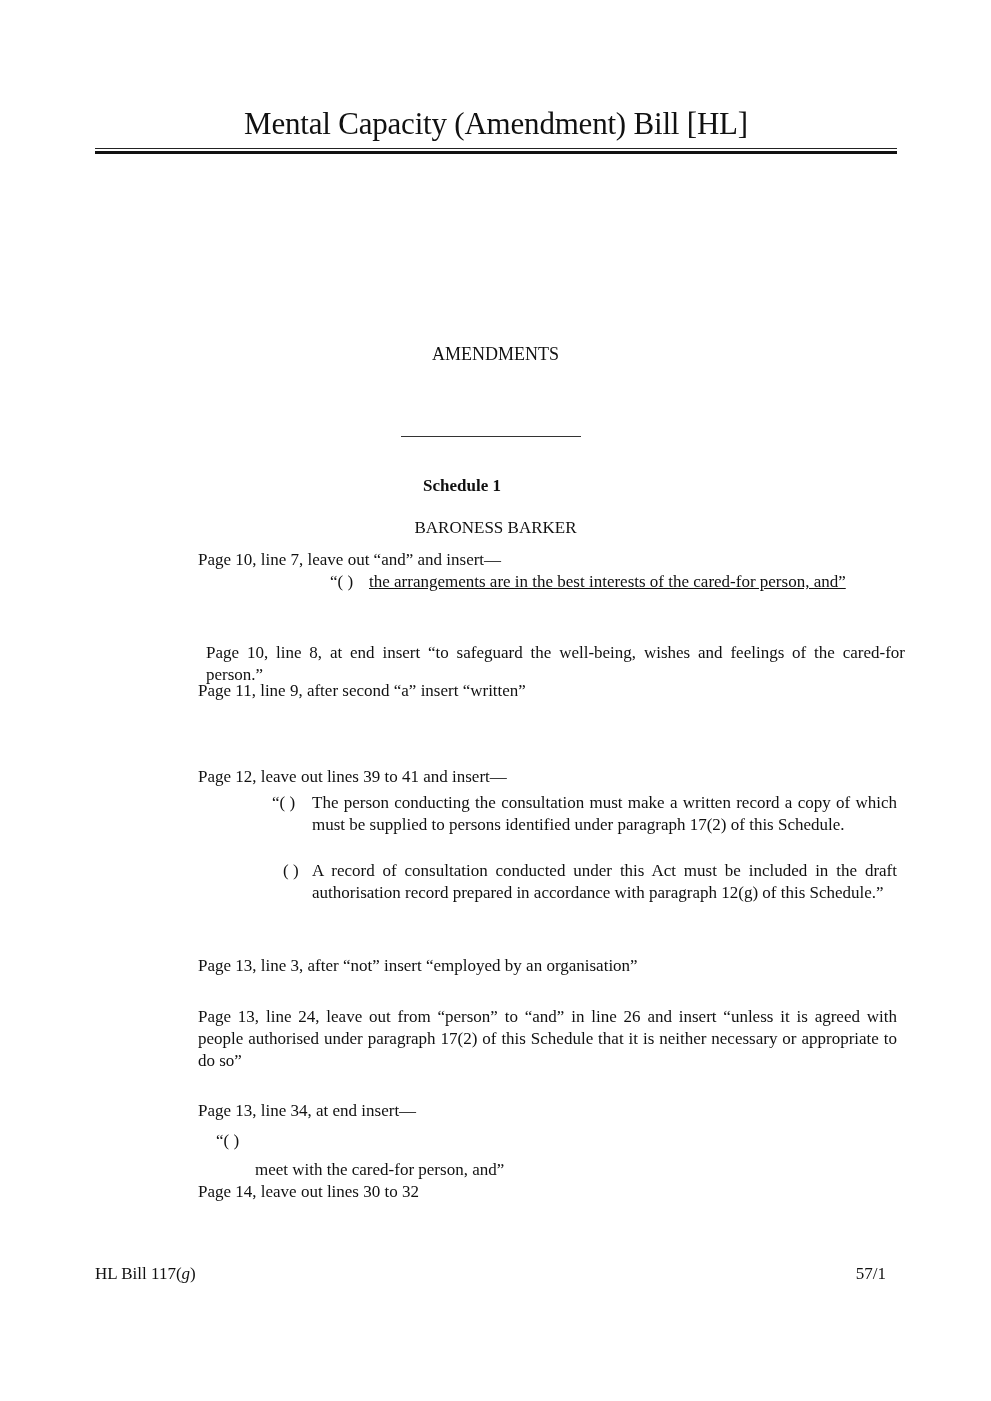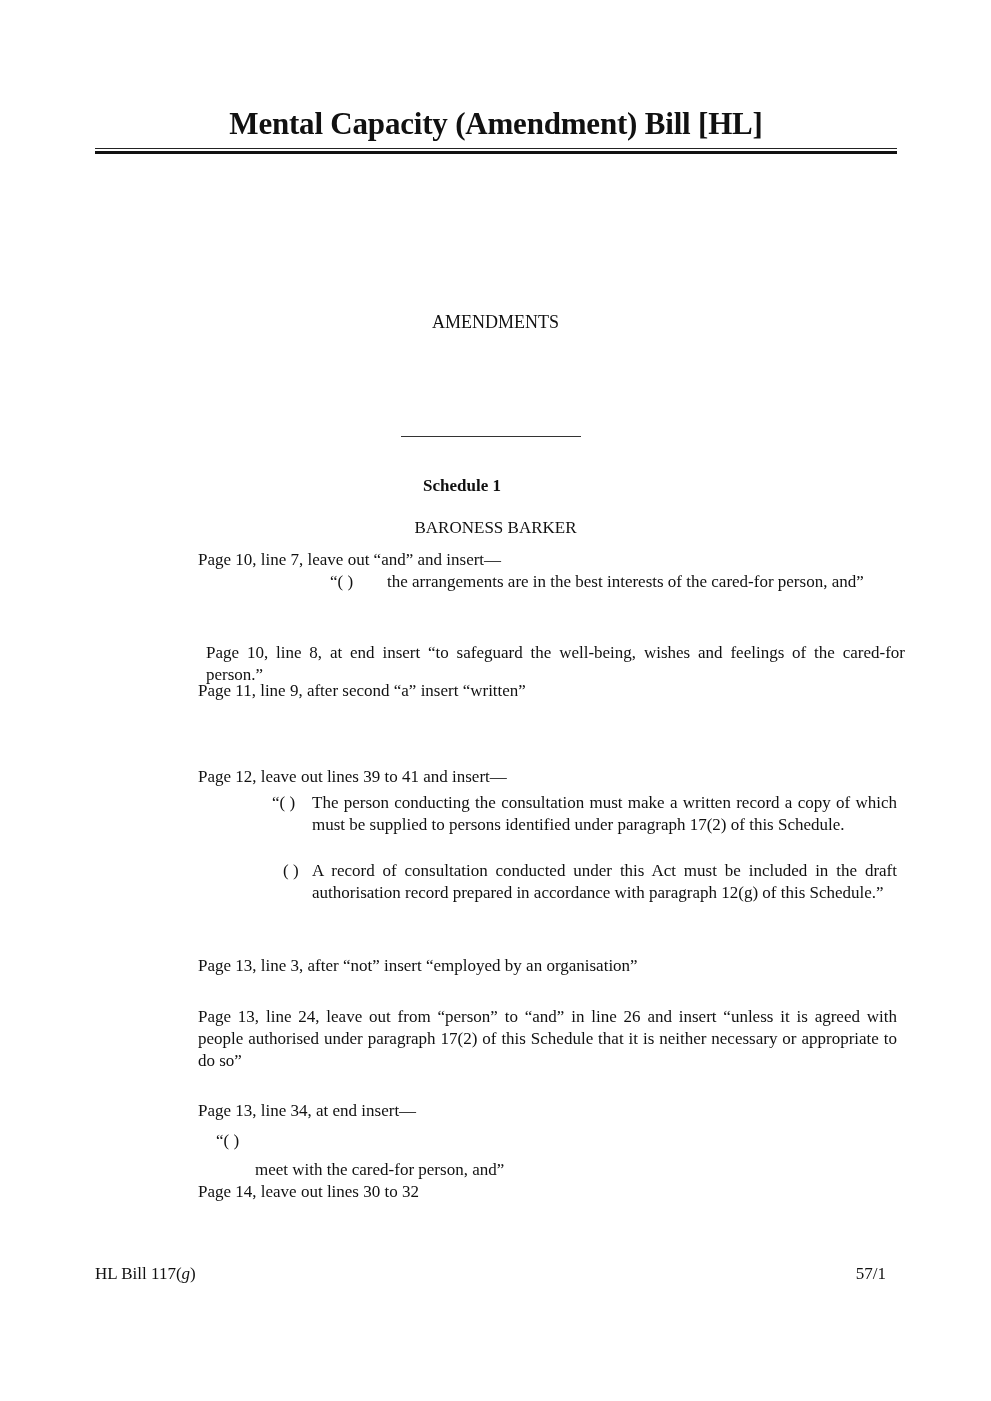--- a/index.html
+++ b/index.html
@@ -3,26 +3,26 @@
   <meta charset="utf-8">
   <style>
     html, body { margin: 0; padding: 0; background: #ffffff; }
     body {
       width: 991px; height: 1401px; position: relative; overflow: hidden;
       font-family: "Liberation Serif", "DejaVu Serif", serif;
       color: #111; font-size: 17px;
     }
     .title {
       position: absolute; left: 95px; width: 802px; top: 106px;
-      text-align: center; font-size: 31px; font-weight: bold; letter-spacing: -0.2px;
+      text-align: center; font-size: 31px; font-weight: normal; letter-spacing: -0.2px;
     }
     .rule-thin { position: absolute; left: 95px; width: 802px; top: 148px; height: 1px; background: #222; }
     .rule-thick { position: absolute; left: 95px; width: 802px; top: 151px; height: 3px; background: #111; }
     .heading-block { position: absolute; left: 0; width: 991px; top: 304px; text-align: center; }
-    .heading-line { line-height: 37px; font-size: 18px; }
+    .heading-line { line-height: 37px; font-size: 18px; margin-top: 32px; }
     .short-rule { position: absolute; left: 401px; width: 180px; top: 436px; height: 1px; background: #333; }
     .schedule { position: absolute; left: 0; width: 924px; top: 476px; text-align: center; font-weight: bold; font-size: 17px; }
     .member { position: absolute; left: 0; width: 991px; top: 518px; text-align: center; font-size: 17px; }
     .amend { position: absolute; left: 198px; width: 699px; line-height: 22px; text-align: justify; }
     .insert { position: absolute; line-height: 22px; text-align: justify; }
     .insert .lbl { position: absolute; left: 0; top: 0; }
     .insert .txt { display: block; }
     .footer-left { position: absolute; left: 95px; top: 1264px; font-size: 17px; }
     .footer-right { position: absolute; right: 105px; top: 1264px; font-size: 17px; }
   </style>
@@ -37,21 +37,21 @@
   <div class="heading-line">AMENDMENTS</div>
 </div>
 <div class="short-rule"></div>
 
 <div class="schedule">Schedule 1</div>
 <div class="member">BARONESS BARKER</div>
 
 <div class="amend" style="top:549px;">Page 10, line 7, leave out “and” and insert—</div>
 <div class="insert" style="top:571px; left:330px; width:567px;">
   <span class="lbl">“( )</span>
-  <span class="txt" style="margin-left:57px;">the arrangements are in the best interests of the cared-for person, and”</span>
+  <span class="txt" style="margin-left:39px;text-decoration:underline;">the arrangements are in the best interests of the cared-for person, and”</span>
 </div>
 
 <div class="amend" style="top:642px;margin-left:8px;">Page 10, line 8, at end insert “to safeguard the well-being, wishes and feelings of the cared-for person.”</div>
 
 <div class="amend" style="top:680px;">Page 11, line 9, after second “a” insert “written”</div>
 
 <div class="amend" style="top:766px;">Page 12, leave out lines 39 to 41 and insert—</div>
 <div class="insert" style="top:792px; left:272px; width:625px;">
   <span class="lbl">“( )</span>
   <span class="txt" style="margin-left:40px;">The person conducting the consultation must make a written record a copy of which must be supplied to persons identified under paragraph 17(2) of this Schedule.</span>

